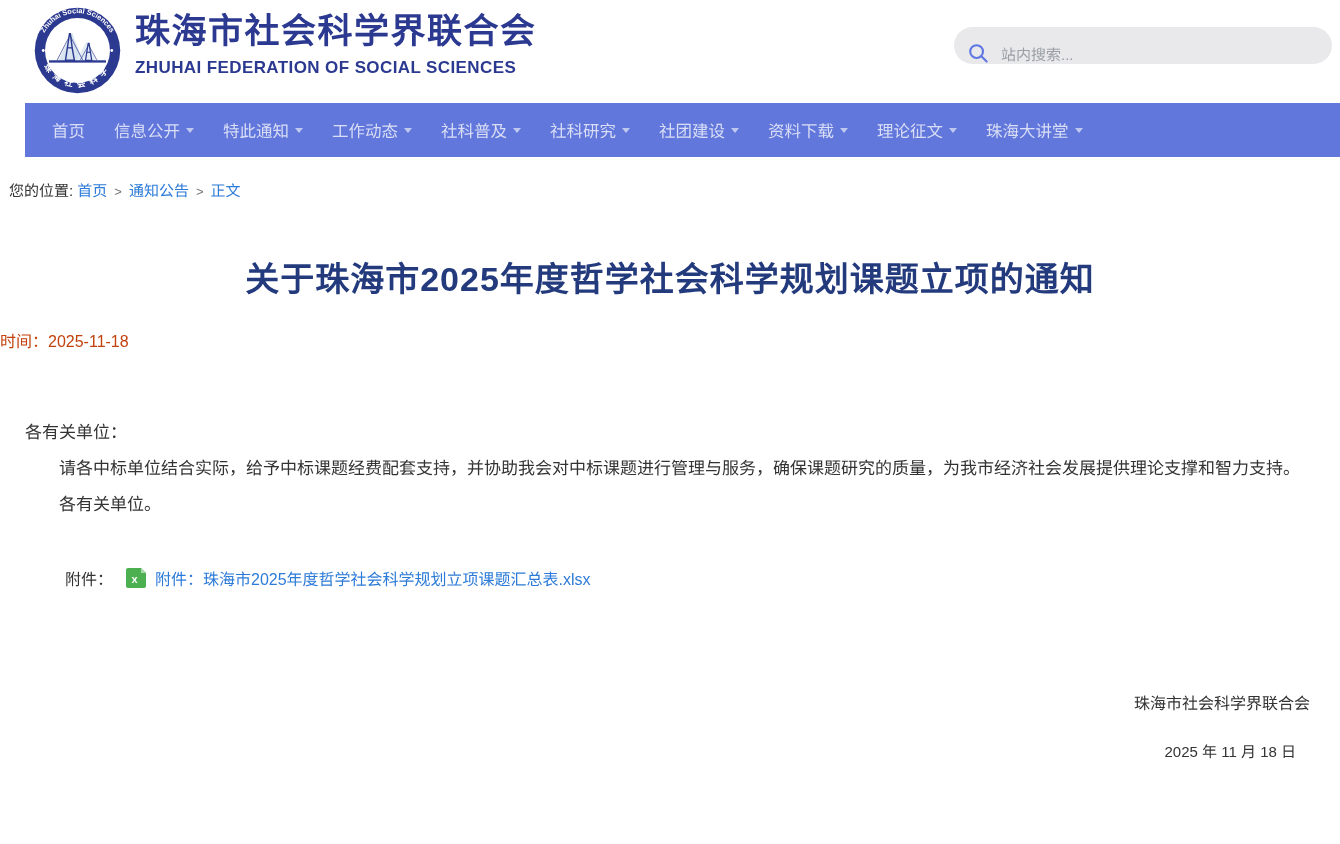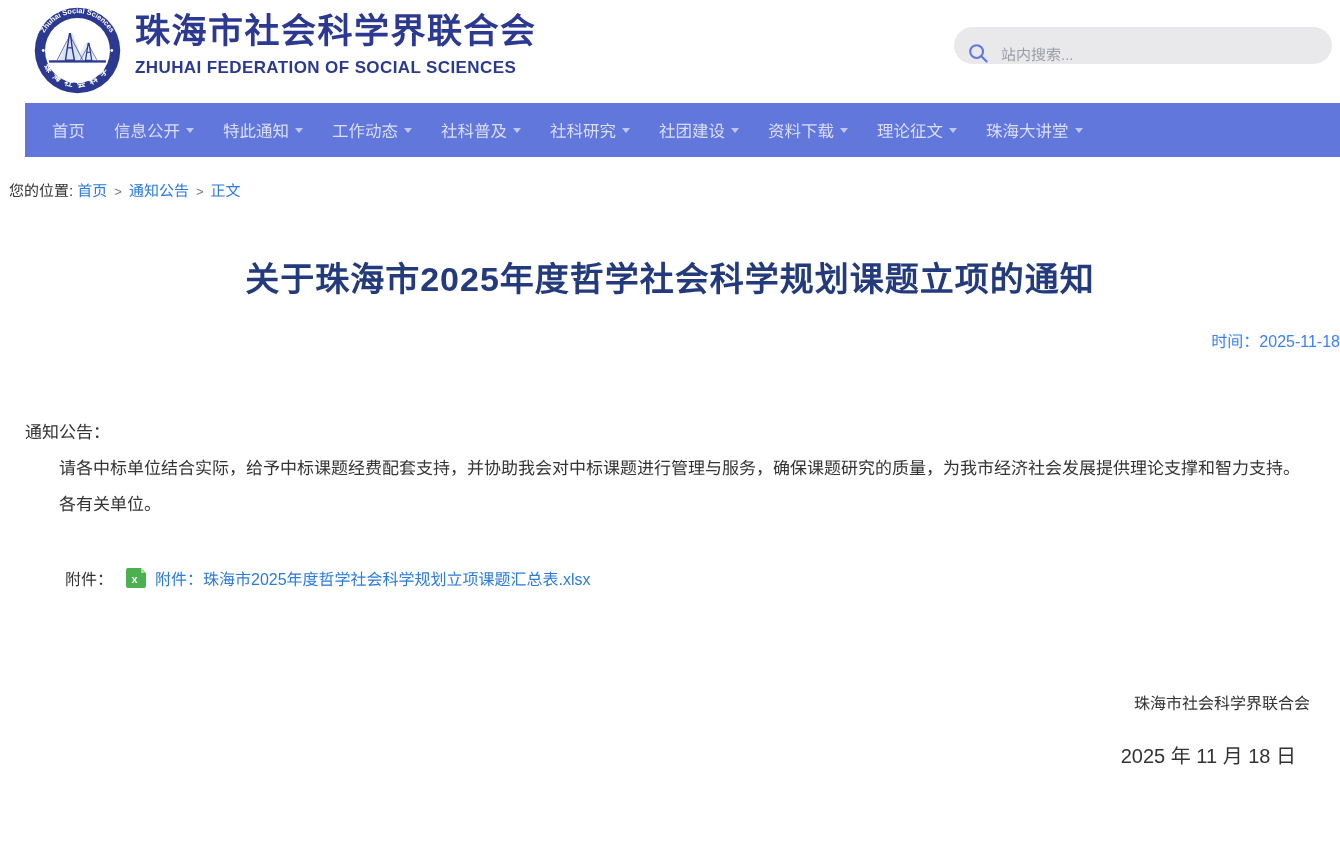--- a/index.html
+++ b/index.html
@@ -60,38 +60,38 @@
   
   .breadcrumb { margin:22px 0 0 9px; font-size:15px; color:#333; }
   .bc-link { color:#2D7BD8; text-decoration:none; cursor:pointer; }
   .bc-sep { color:#777; margin:0 7px; font-size:13px; }
 
   
   .article-title {
     text-align:center; margin:52px 40px 0 40px;
     font-size:34px; font-weight:bold; color:#233A7D; letter-spacing:1px;
   }
-  .article-time { text-align:right; margin-top:27px; font-size:16px; color:#3b82f6; }
+  .article-time { text-align:left; margin-top:27px; font-size:16px; color:#c2410c; }
 
   .article-body { margin:63px 25px 0 25px; font-size:17px; line-height:36px; color:#333; }
   .salutation { margin:0; }
   .body-para { margin:0; text-indent:2em; }
 
   
   .attachment {
     margin:43px 0 0 65px;
     display:flex; align-items:center;
     font-size:16px; color:#333;
   }
   .attach-icon { width:24px; height:24px; margin:0 7px 0 11px; flex:0 0 auto; }
   .attach-link { color:#2D7BD8; font-size:16px; text-decoration:none; cursor:pointer; }
 
   
   .signature-org { text-align:right; margin-top:100px; padding-right:30px; font-size:16px; color:#333; }
-  .signature-date { text-align:right; margin-top:26px; padding-right:44px; font-size:20px; color:#333; }
+  .signature-date { text-align:right; margin-top:26px; padding-right:44px; font-size:15px; color:#333; }
 </style>
 </head>
 <body>
 
 <div class="header">
 
   <div class="logo">
     <svg viewBox="0 0 100 100" width="89" height="89">
       <circle cx="50" cy="50" r="48" fill="#2B3990"></circle>
       <circle cx="50" cy="50" r="36.5" fill="#ffffff"></circle>
@@ -185,21 +185,21 @@
 
 <div class="breadcrumb">
   <span>您的位置:</span>
   <span><a class="bc-link">首页</a><span class="bc-sep">&gt;</span><a class="bc-link">通知公告</a><span class="bc-sep">&gt;</span><a class="bc-link">正文</a></span>
 </div>
 
 <h1 class="article-title">关于珠海市2025年度哲学社会科学规划课题立项的通知</h1>
 <div class="article-time">时间：2025-11-18</div>
 
 <div class="article-body">
-  <p class="salutation">通知公告：</p>
+  <p class="salutation">各有关单位：</p>
 
     <p class="body-para">请各中标单位结合实际，给予中标课题经费配套支持，并协助我会对中标课题进行管理与服务，确保课题研究的质量，为我市经济社会发展提供理论支撑和智力支持。</p>
     <p class="body-para">各有关单位。</p>
   </div>
 
 <div class="attachment">
   <span>附件：</span>
   <svg class="attach-icon" viewBox="0 0 24 24">
     <path d="M2,4 a2,2 0 0 1 2,-2 H17 L22,7 V20 a2,2 0 0 1 -2,2 H4 a2,2 0 0 1 -2,-2 Z" fill="#4CB050"></path>
     <path d="M17,2 L22,7 H17 Z" fill="#A8D9AA"></path>

